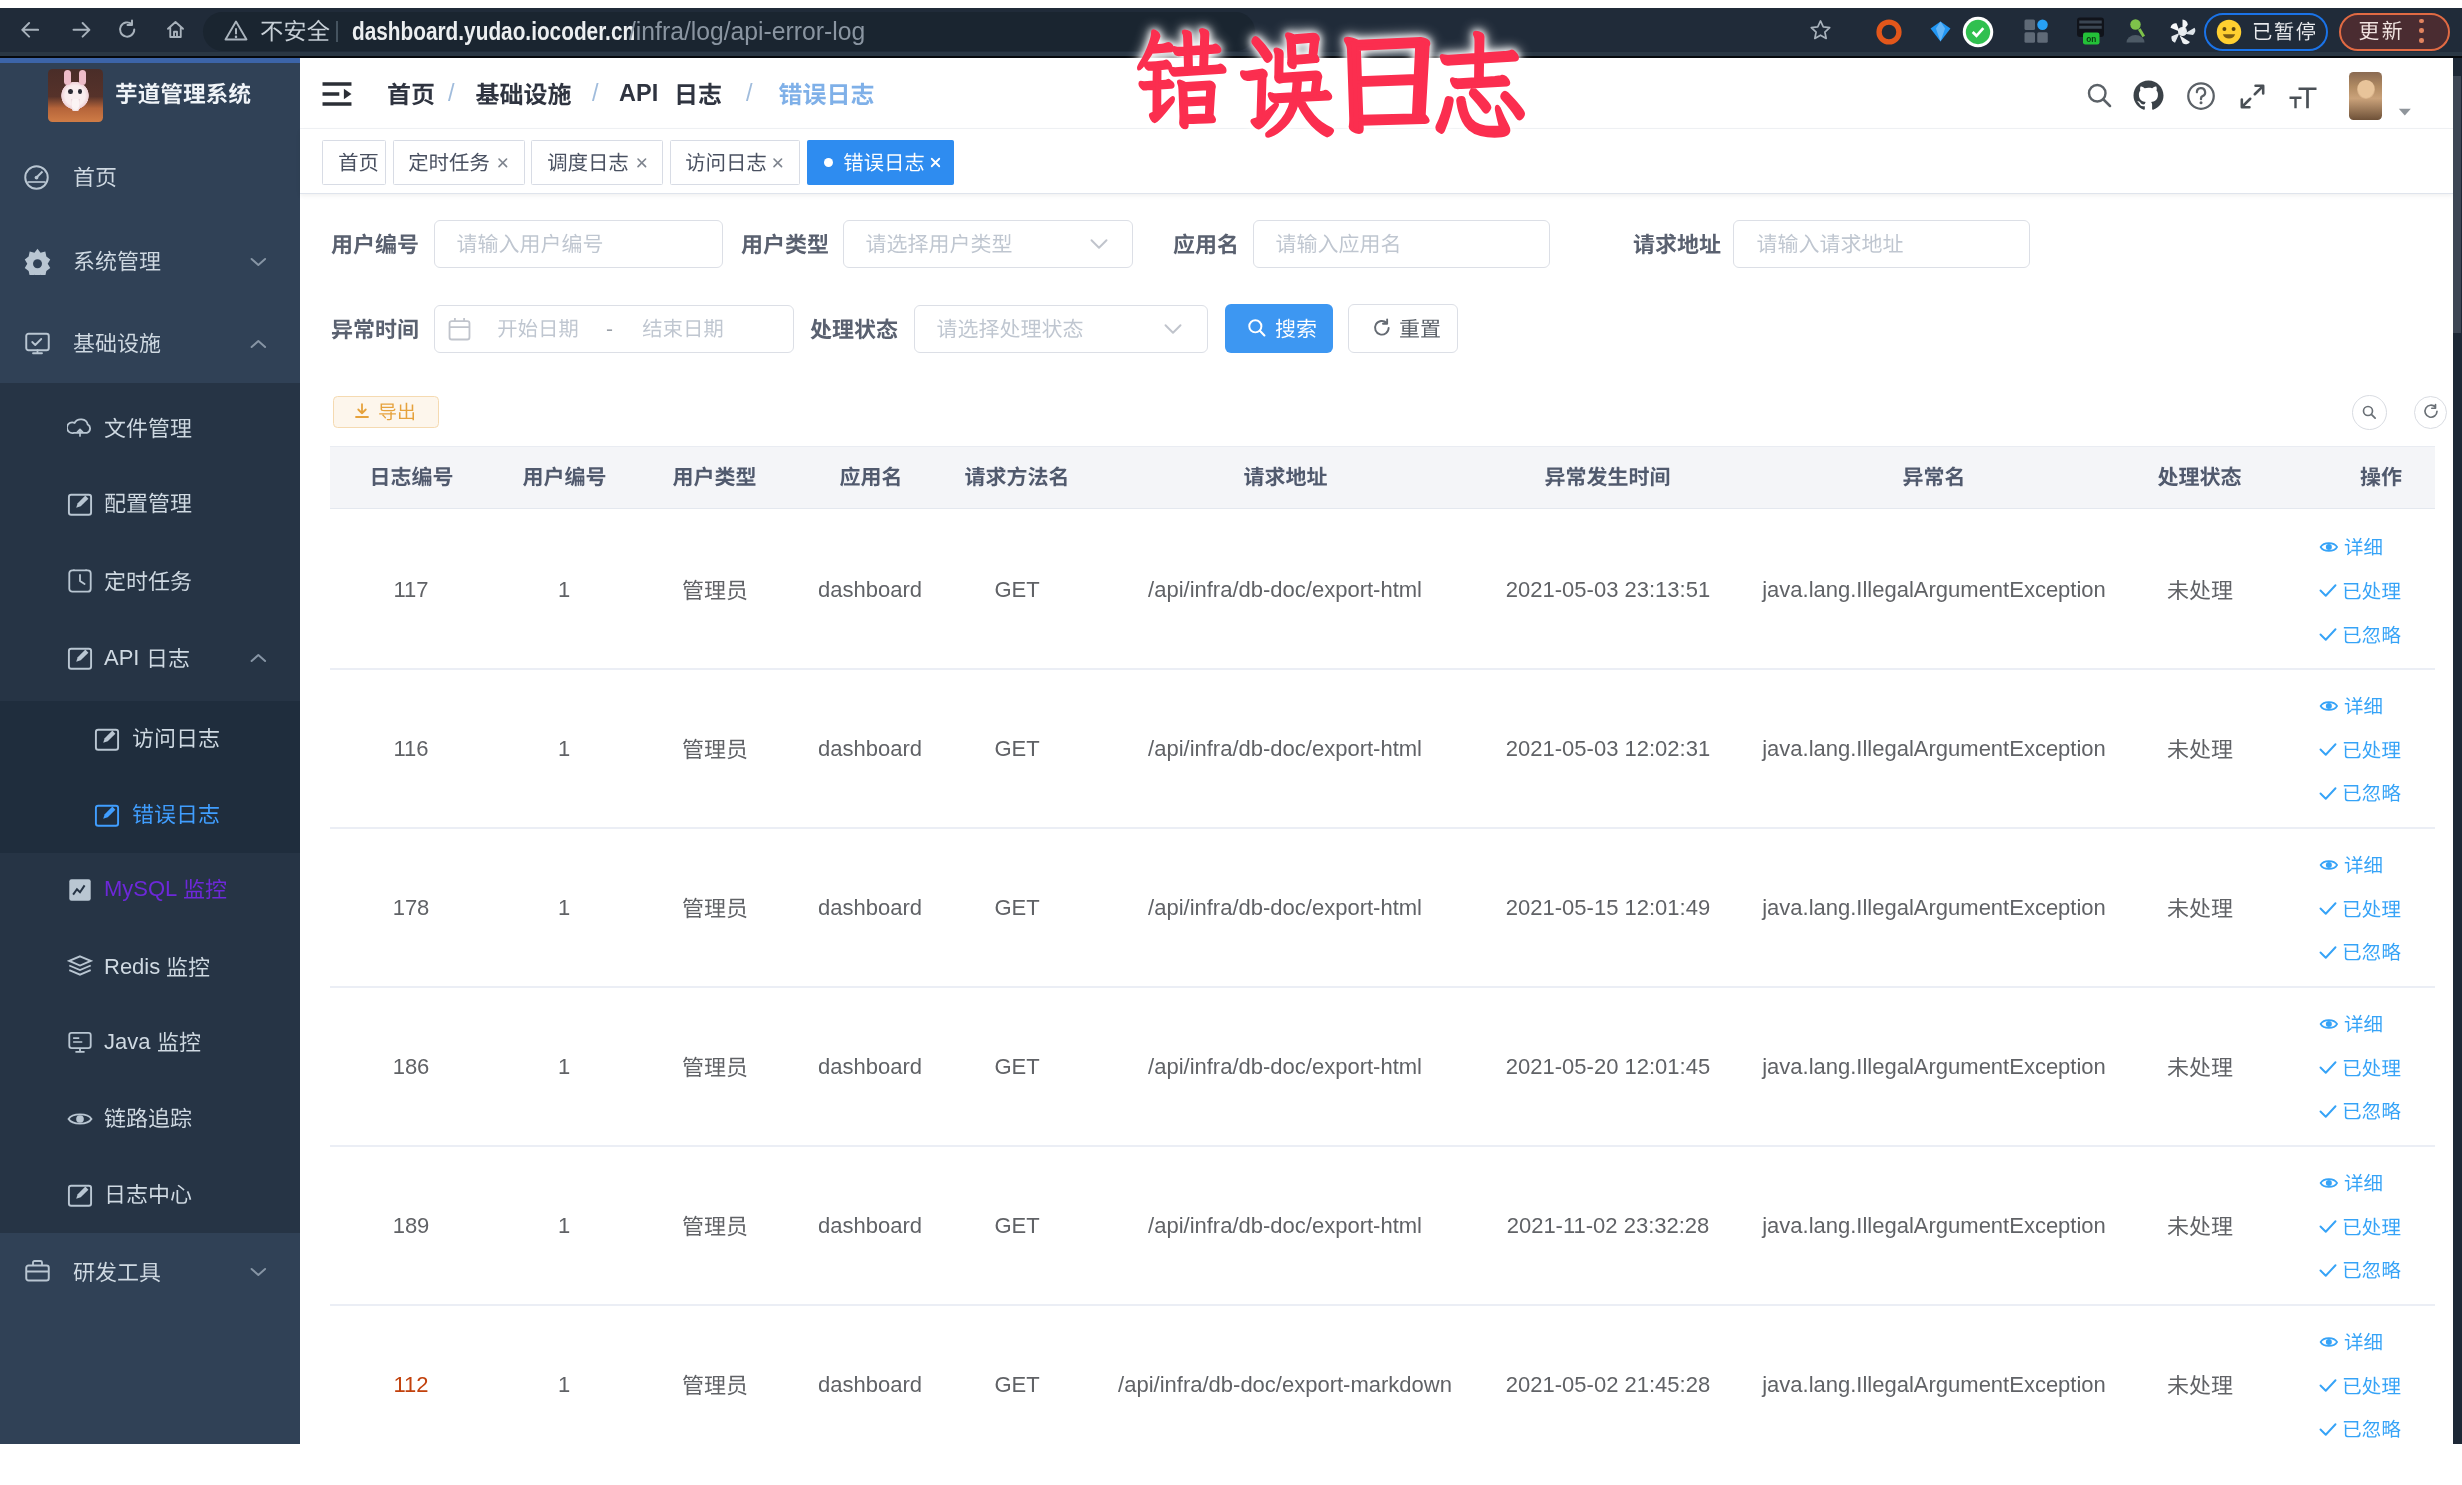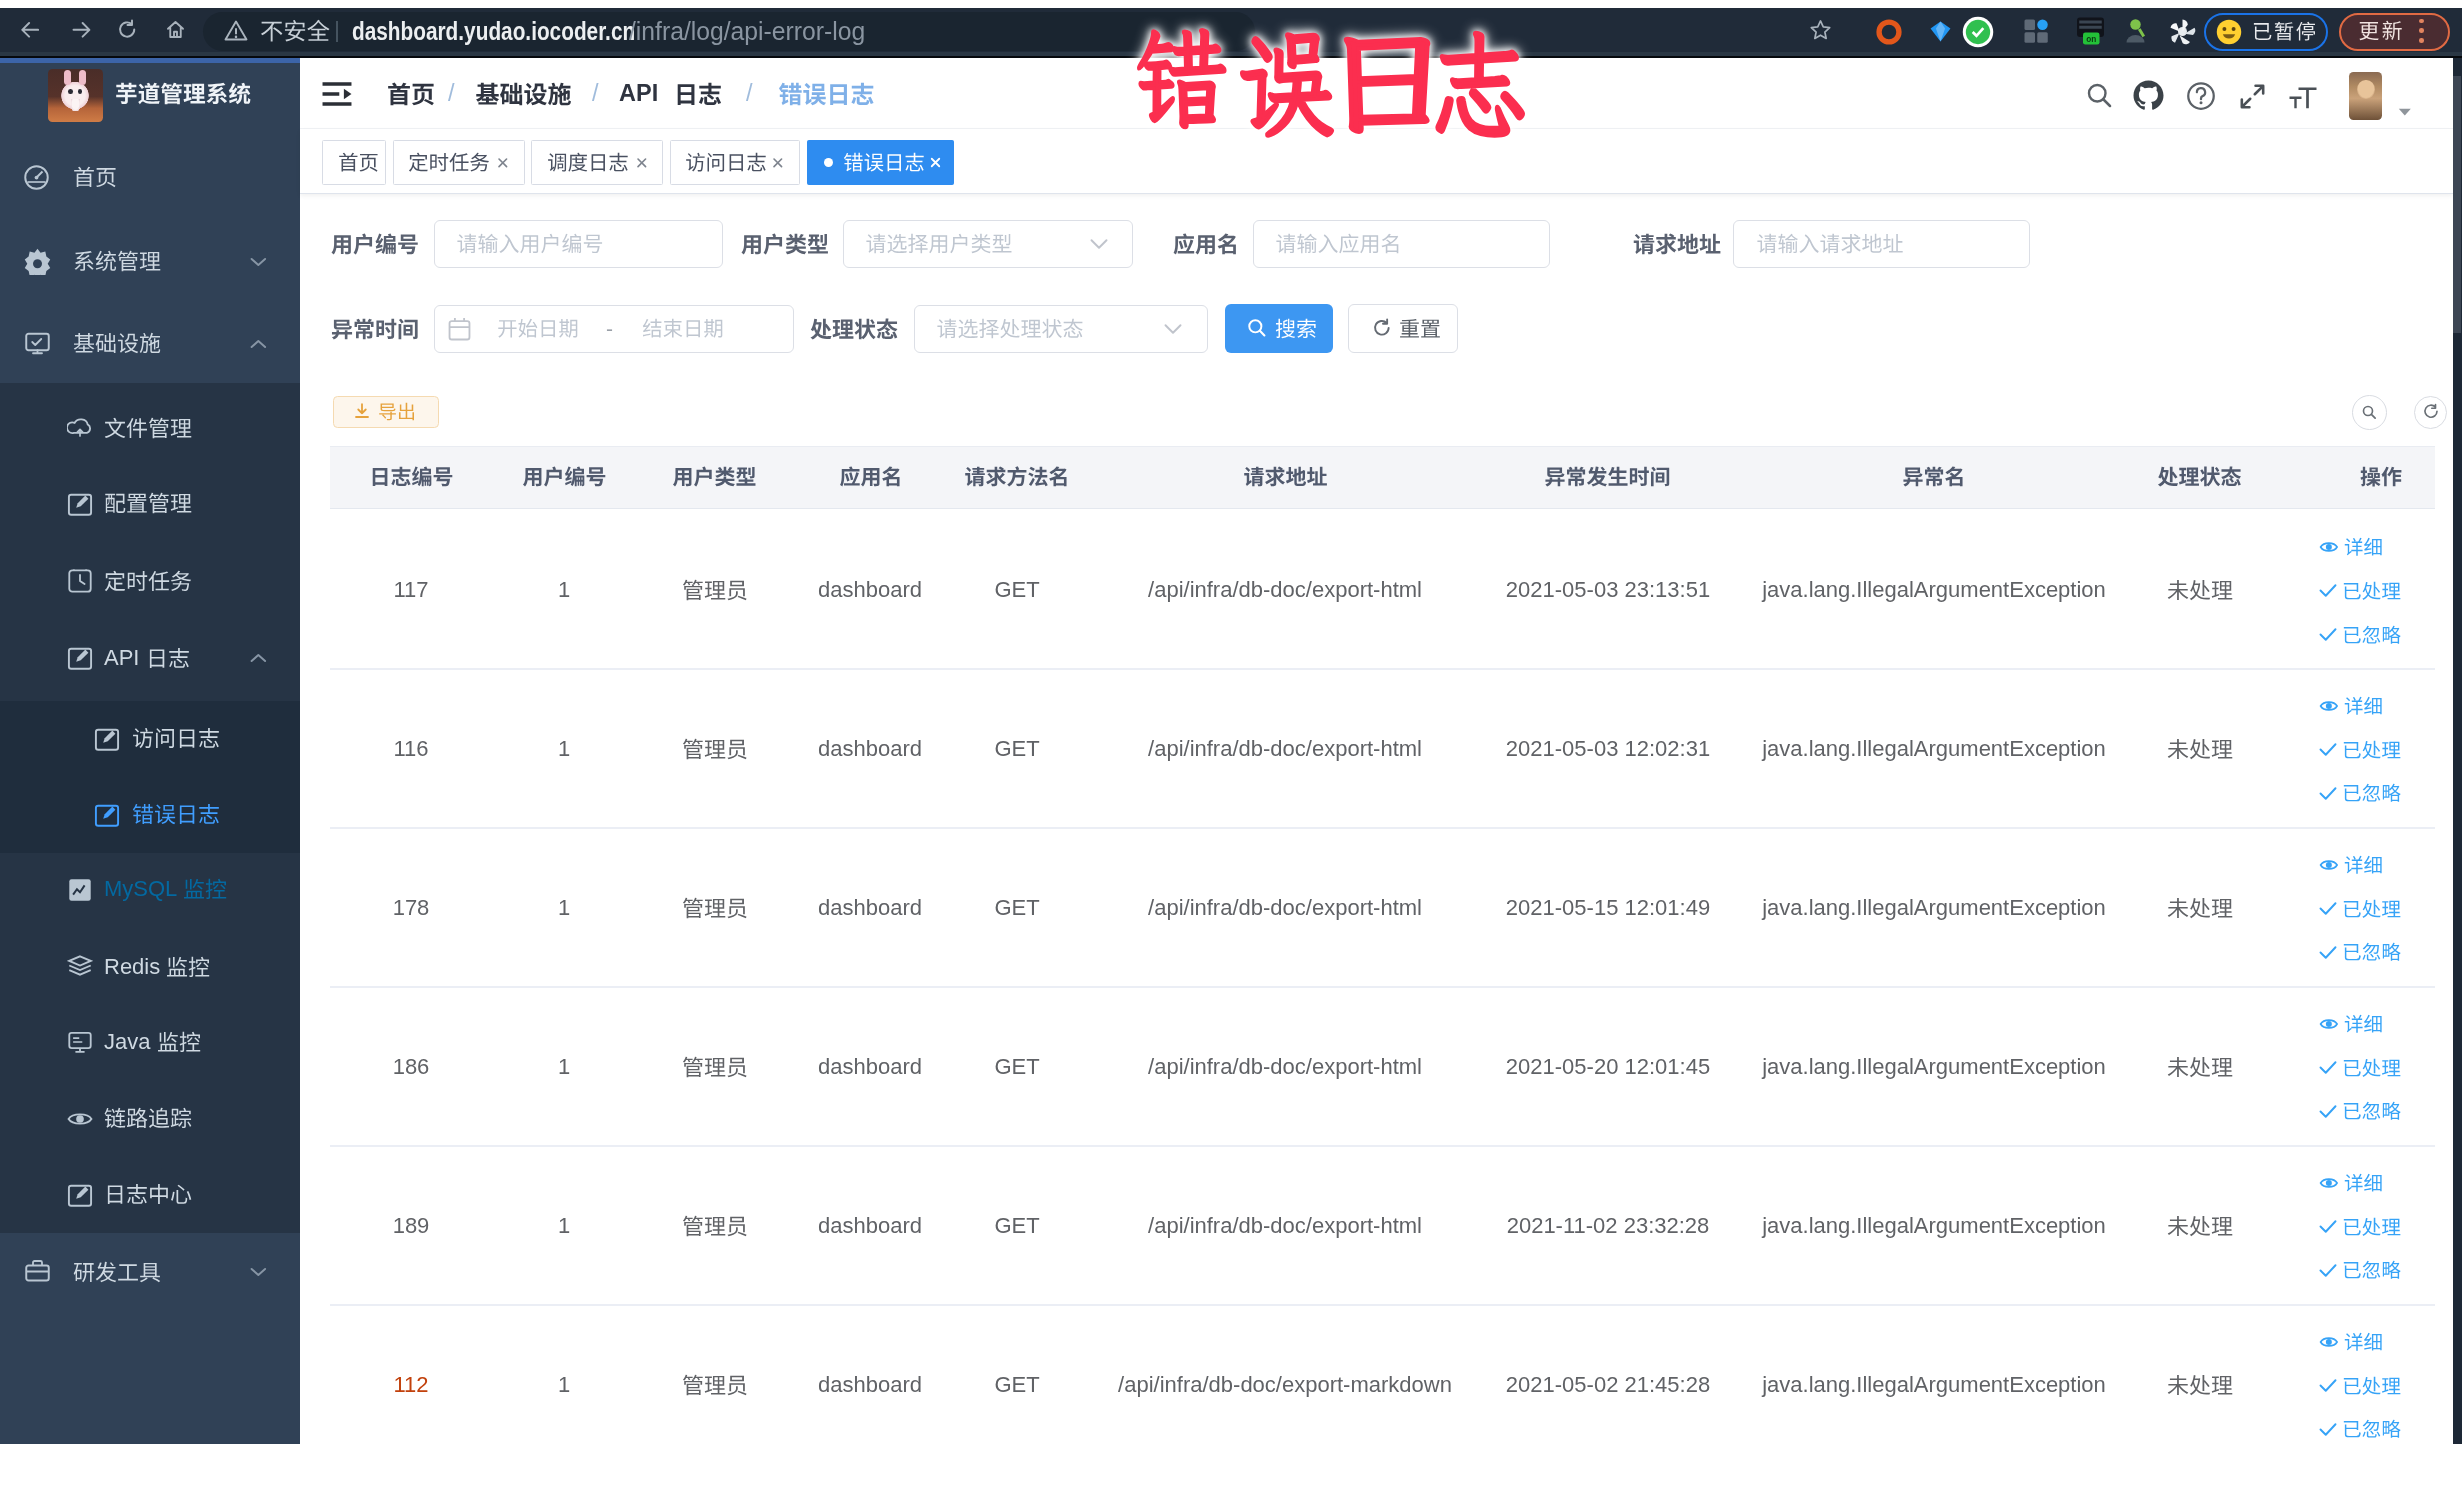--- a/index.html
+++ b/index.html
@@ -239,21 +239,21 @@
         <use href="#r9519" x="0"></use>
         <use href="#r8BEF" x="1000"></use>
         <use href="#r65E5" x="2000"></use>
         <use href="#r5FD7" x="3000"></use>
       </svg>
     </div>
 <svg style="position:absolute;left:67px;top:869px;" width="26" height="26" viewBox="0 0 34 34">
       <rect x="3" y="3" width="28" height="28" rx="3" fill="#b9c6d2"></rect>
       <path d="M8 23 l5-7 4 4 6-9" stroke="#263445" stroke-width="2.6" fill="none"></path>
     </svg>
-<div style="position:absolute;left:104px;top:870px;color:#0369a1;font-size:22px;line-height:22px;white-space:pre;display:flex;align-items:center">MySQL <svg class="cj" style="" width="44" height="22" viewBox="0 -880 2000 1000">
+<div style="position:absolute;left:104px;top:870px;color:#6d28d9;font-size:22px;line-height:22px;white-space:pre;display:flex;align-items:center">MySQL <svg class="cj" style="" width="44" height="22" viewBox="0 -880 2000 1000">
         <use href="#r76D1" x="0"></use>
         <use href="#r63A7" x="1000"></use>
       </svg></div>
 <svg style="position:absolute;left:67px;top:946px;" width="26" height="26" viewBox="0 0 34 34">
       <path d="M17 3 l14 6 -14 6 -14-6 Z M3 15 l14 6 14-6 M3 21 l14 6 14-6" stroke="#b9c6d2" stroke-width="2.4" fill="none"></path>
     </svg>
 <div style="position:absolute;left:104px;top:948px;color:#cfd9e2;font-size:22px;line-height:22px;white-space:pre;display:flex;align-items:center">Redis <svg class="cj" style="" width="44" height="22" viewBox="0 -880 2000 1000">
         <use href="#r76D1" x="0"></use>
         <use href="#r63A7" x="1000"></use>
       </svg></div>

